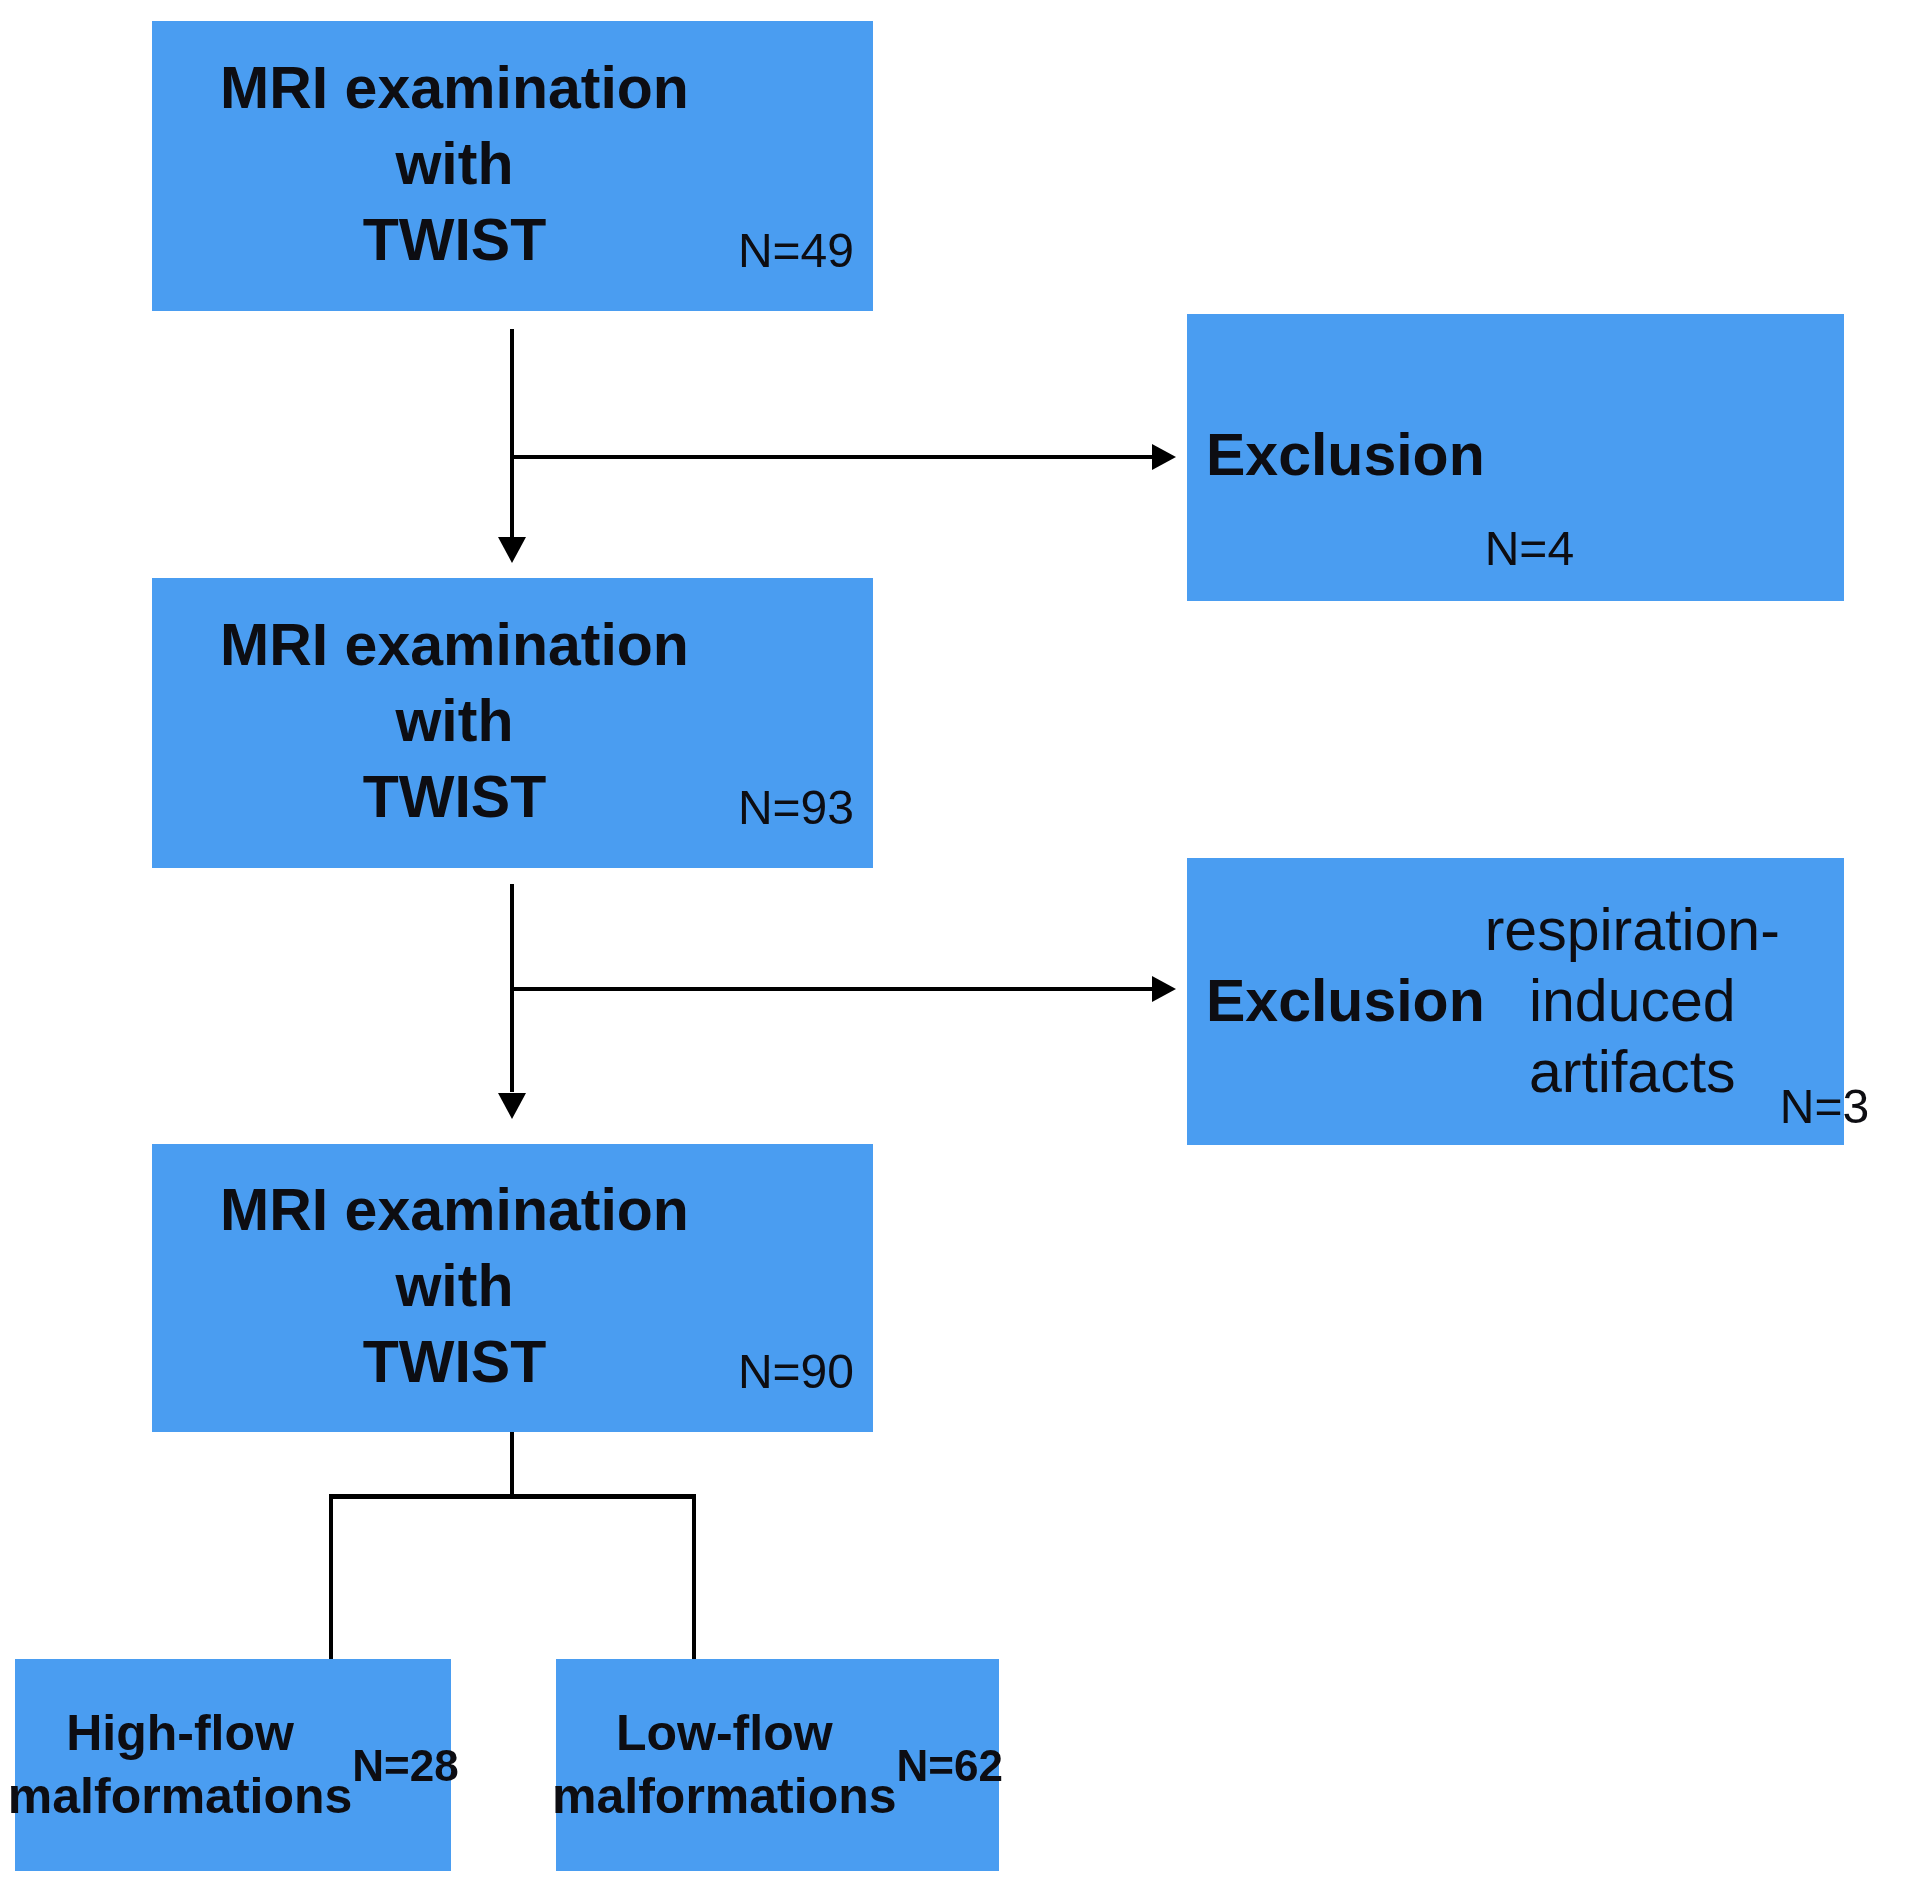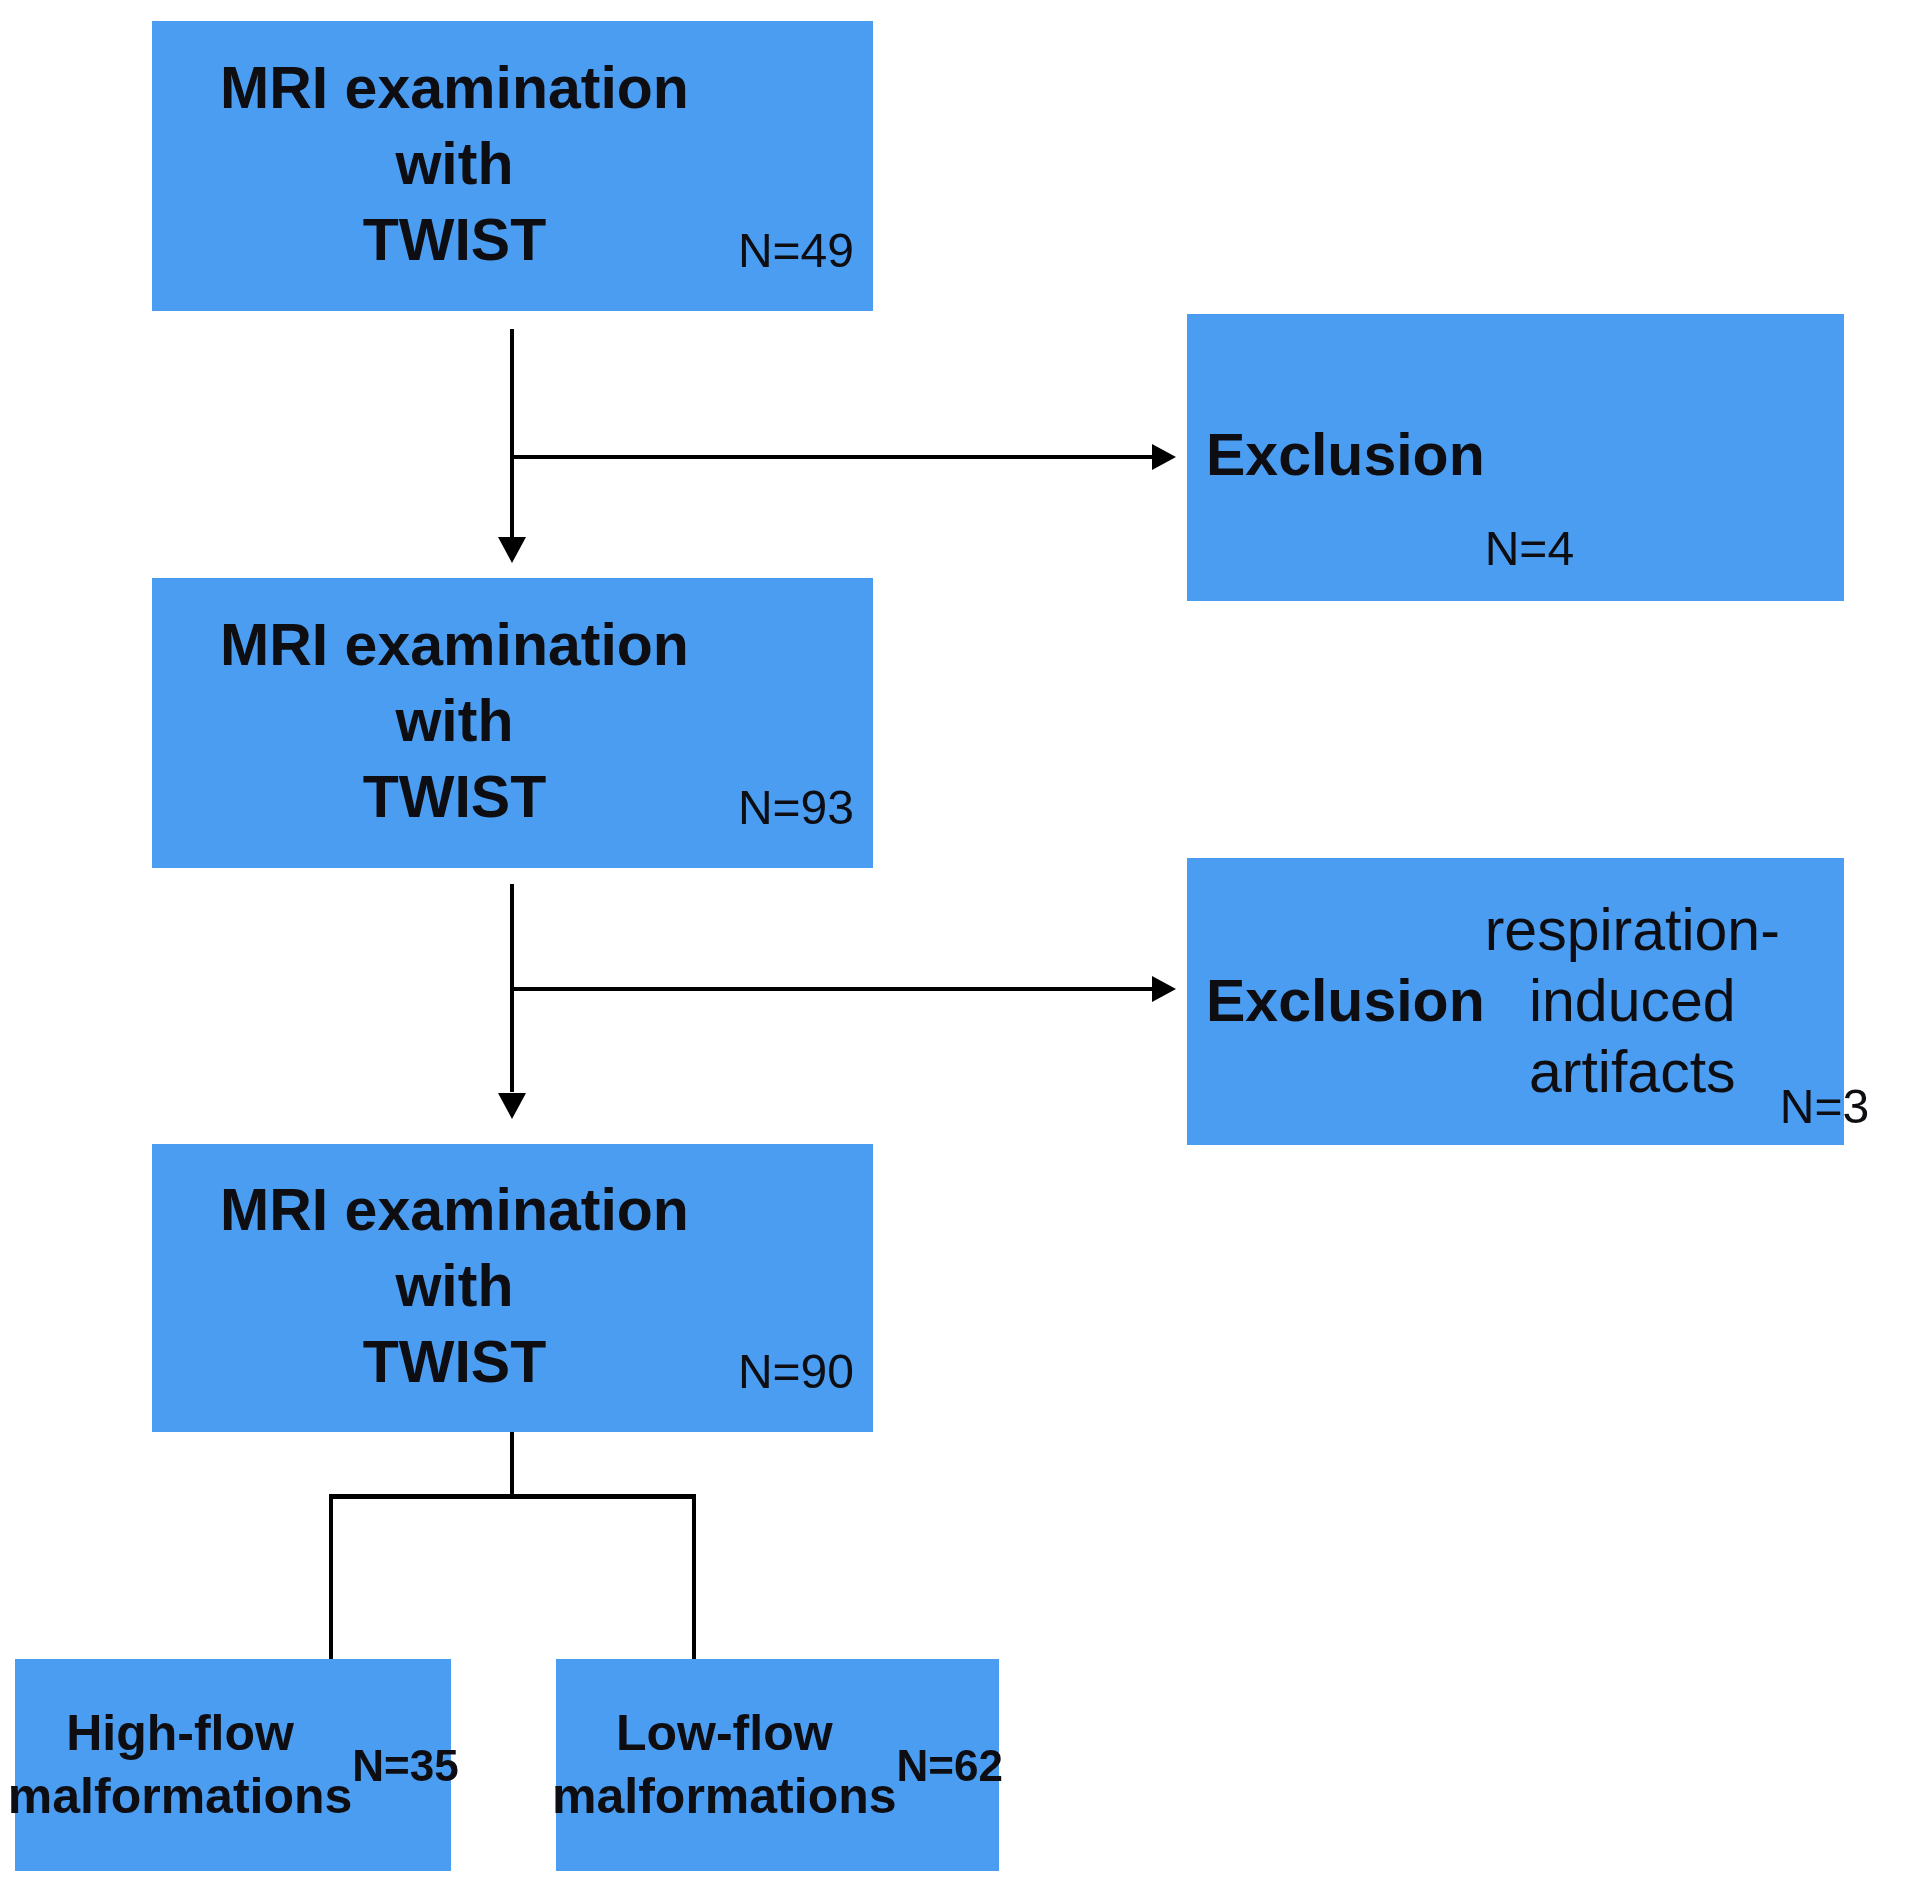--- a/index.html
+++ b/index.html
@@ -94,21 +94,21 @@
 
   <div class="box stage s3">
     <div class="title">MRI examination with
 TWIST</div>
     <div class="count">N=90</div>
   </div>
 
   <div class="box leaf hf">
     <div class="title">High-flow
 malformations</div>
-    <div class="count">N=35</div>
+    <div class="count">N=28</div>
   </div>
   <div class="box leaf lf">
     <div class="title">Low-flow
 malformations</div>
     <div class="count">N=62</div>
   </div>
 
   <div class="line v v1"></div>
   <div class="arrow a-down ad1"></div>
   <div class="line h h1"></div>

